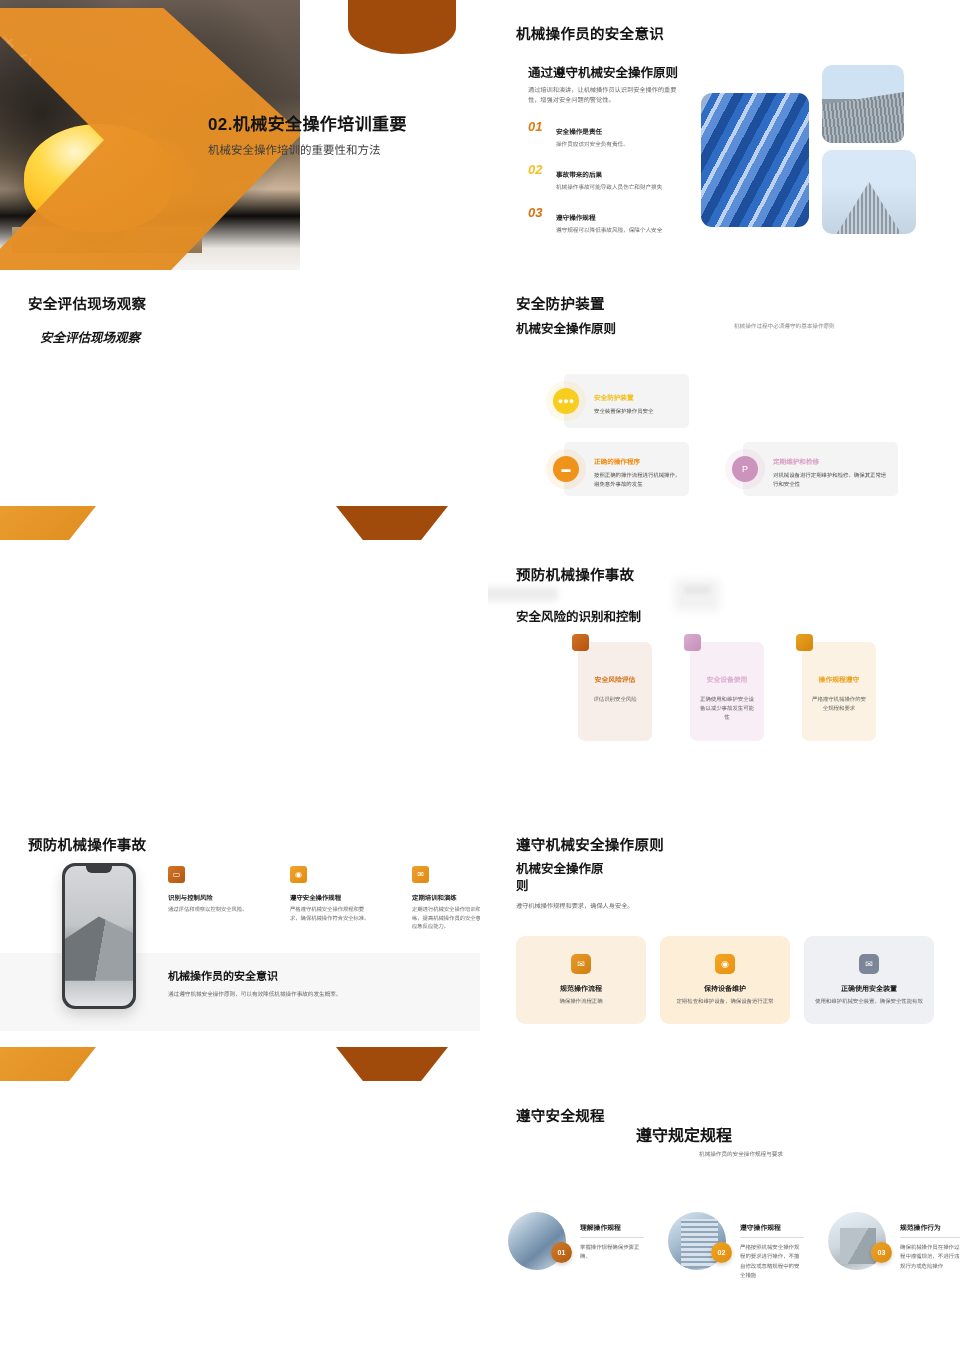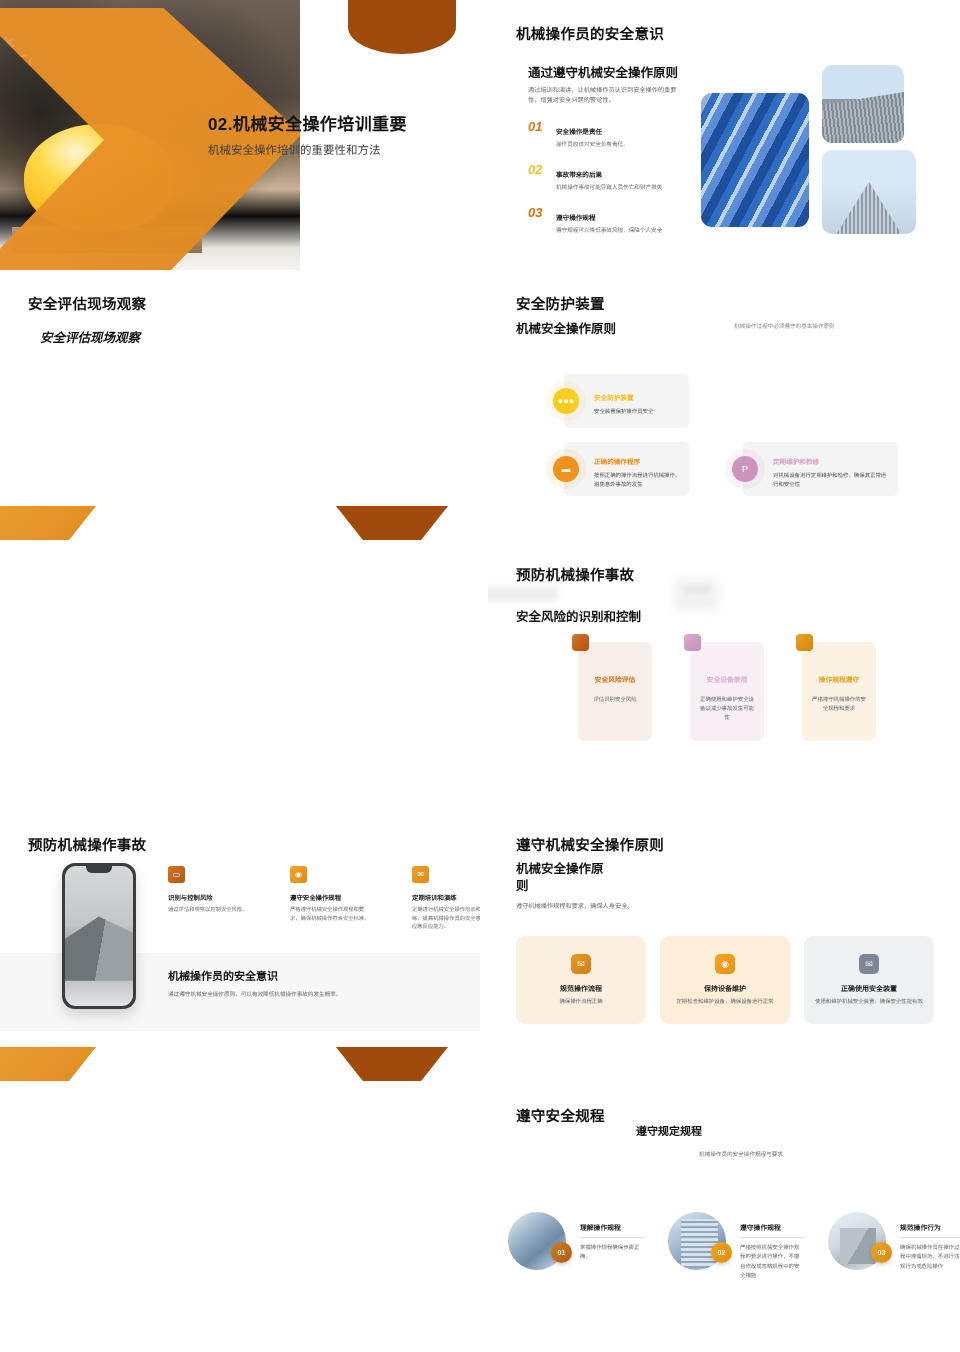--- a/index.html
+++ b/index.html
@@ -284,21 +284,21 @@
     display: flex; align-items: center; justify-content: center;
     color: #fff; font-size: 9px; margin-bottom: 9px;
   }
   .ocard .h { font-size: 7px; font-weight: 700; color: #1f1f1f; }
   .ocard .p { font-size: 5.4px; color: #6a6a6a; line-height: 1.65; margin-top: 4px; }
   .oc1 { background: #fbf0e0; } .oc1 .box { background: linear-gradient(135deg,#e89a28,#d07f10); }
   .oc2 { background: #fdeed8; } .oc2 .box { background: linear-gradient(135deg,#f5a623,#e89111); }
   .oc3 { background: #eef0f3; } .oc3 .box { background: #7b8699; }
 
   
-  .rules .s-sub { left: 148px; top: 40px; font-size: 11px; }
+  .rules .s-sub { left: 148px; top: 40px; font-size: 16px; }
   .rules .note { position: absolute; left: 168px; top: 68px; width: 170px; font-size: 5.6px; color: #6e6e6e; text-align: center; }
   .circles { position: absolute; left: 20px; top: 130px; display: flex; gap: 18px; }
   .ccell { position: relative; width: 142px; display: flex; align-items: flex-start; }
   .ccell .pic {
     width: 58px; height: 58px; border-radius: 50%; flex: none; position: relative; overflow: hidden;
   }
   .pic1 { background: linear-gradient(140deg,#e9f1f8 0%, #9fb6cb 34%, #6e8aa6 62%, #dfe8f0 100%); }
   .pic1::after { content:""; position:absolute; left:14%; top:26%; width:70%; height:74%;
     background: repeating-linear-gradient(64deg,#5d7naa 0,#5d7a9a 0 2px,#c3d2e0 2px 4px); }
   .pic2 { background: linear-gradient(150deg,#dce8f2 0%, #a9bfd2 40%, #7d98b0 70%, #e8eef4 100%); }

